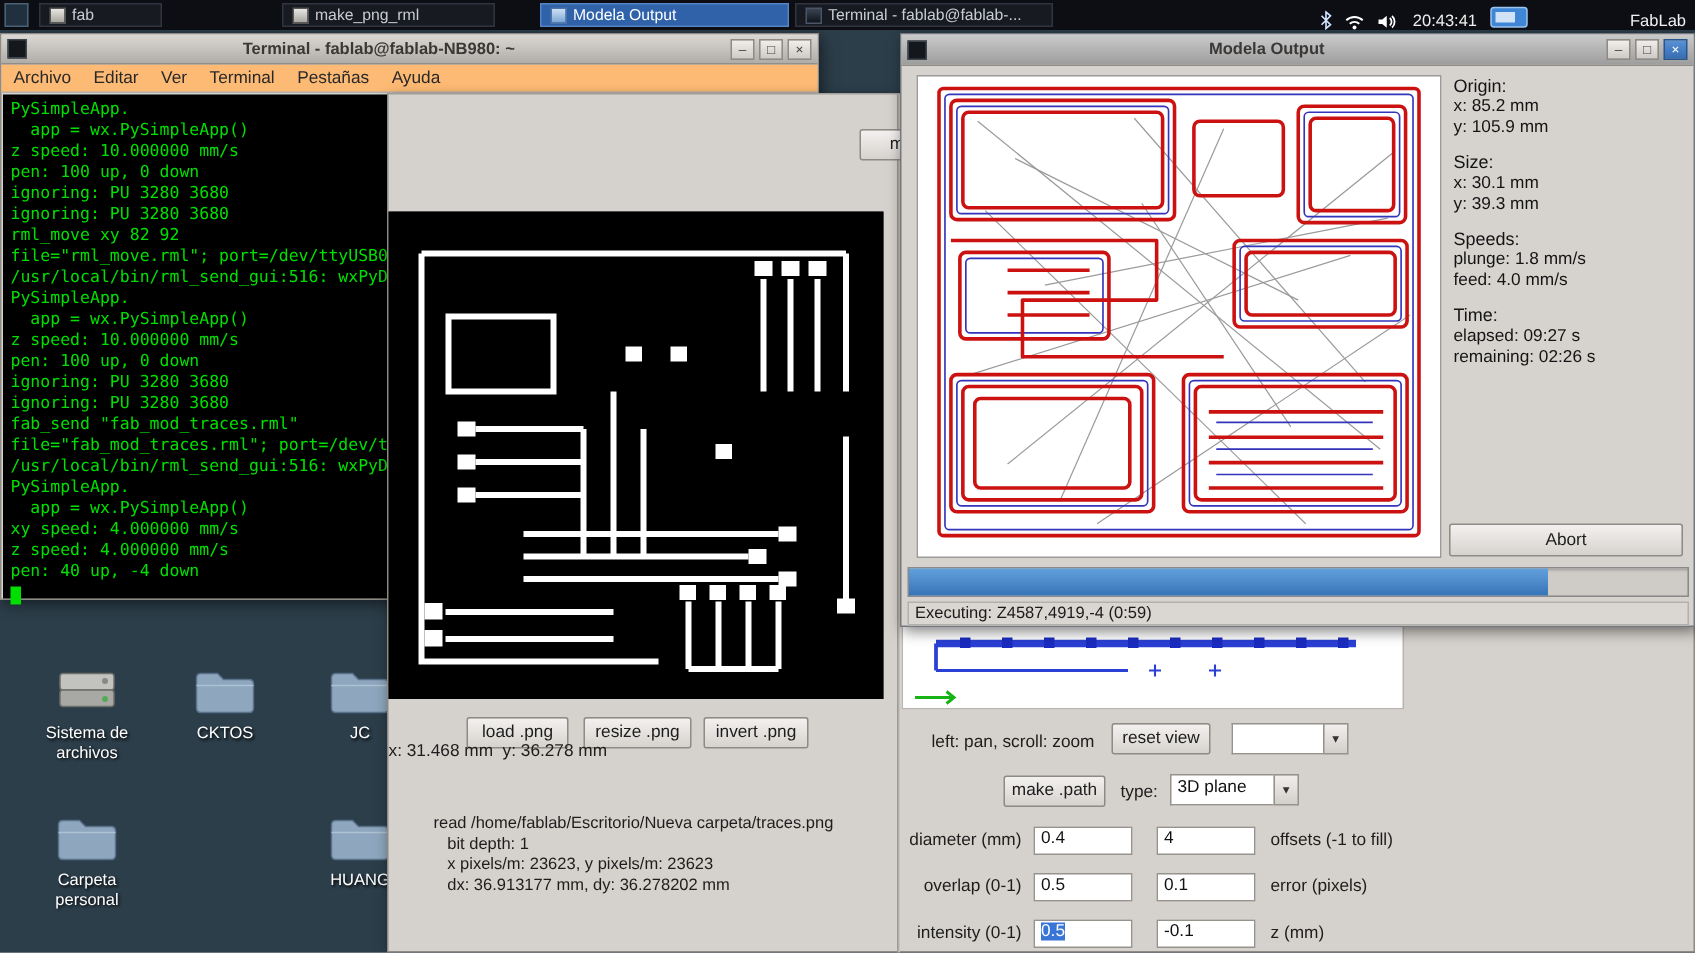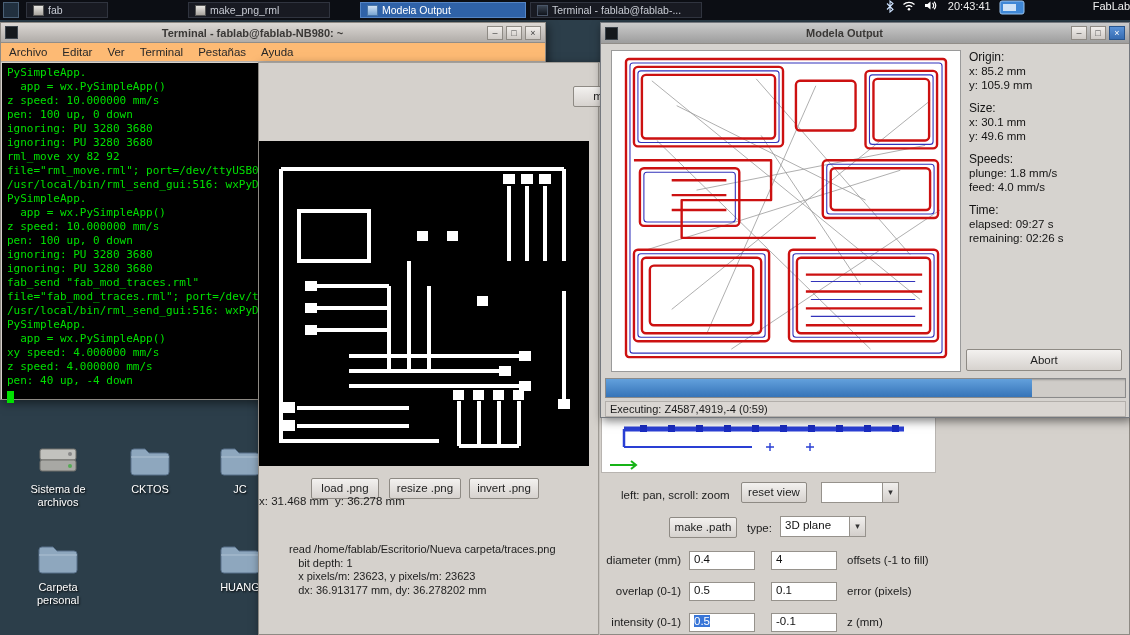--- a/index.html
+++ b/index.html
@@ -9,21 +9,21 @@
 
   
   #taskbar{position:absolute;left:0;top:0;width:1130px;height:20px;background:#0c0e14;z-index:40}
   .tbtn{position:absolute;top:2px;height:16px;display:flex;align-items:center;gap:4px;padding:0 6px;
         background:#181a22;border:1px solid #30343f;color:#c8ccd4;font-size:10.5px;white-space:nowrap;overflow:hidden;cursor:default}
   .tbtn.active{background:#2f62a8;border-color:#5585c5;color:#fff}
   .appic{width:11px;height:11px;flex:0 0 auto;border:1px solid #555;background:linear-gradient(#e8e6e2,#a8a49e)}
   .appic.dark{background:linear-gradient(#3a4452,#10141c);border-color:#4a5668}
   .appic.blue{background:linear-gradient(#cfe0f2,#7aa6d4);border-color:#4a76a8}
   .launcher{position:absolute;left:3px;top:2px;width:16px;height:16px;background:#21303f;border:1px solid #4a6076}
-  .tray{position:absolute;right:0;top:0;height:20px;display:flex;align-items:flex-start;color:#eee;font-size:11px}
+  .tray{position:absolute;right:0;top:0;height:20px;display:flex;align-items:flex-end;padding-right:6px;color:#eee;font-size:11px}
   .tray .tico{margin-left:8px;display:flex;align-items:center}
   .clock{margin-left:10px}
   .fablab{margin-left:68px;color:#f2f2f2}
   .monico{margin-left:34px}
 
   
   .win{position:absolute;background:#d5d1cc;border:1px solid #8e8a84;box-shadow:2px 3px 9px rgba(0,0,0,.5)}
   .tbar{position:relative;height:20px;background:linear-gradient(#dcd8d4,#b0aca8);border-bottom:1px solid #918d88;
         display:flex;align-items:center;padding:0 4px;gap:3px}
   .tbar .ttl{flex:1;text-align:center;font-size:11px;font-weight:bold;color:#3a3836;white-space:nowrap;overflow:hidden}
@@ -347,21 +347,21 @@
         </g>
       </svg>
     </div>
 
     <div class="mpanel">
       <div class="mhead">Origin:</div>
       <div class="mline">x: 85.2 mm</div>
       <div class="mline">y: 105.9 mm</div>
       <div class="mhead">Size:</div>
       <div class="mline">x: 30.1 mm</div>
-      <div class="mline">y: 49.6 mm</div>
+      <div class="mline">y: 39.3 mm</div>
       <div class="mhead">Speeds:</div>
       <div class="mline">plunge: 1.8 mm/s</div>
       <div class="mline">feed: 4.0 mm/s</div>
       <div class="mhead">Time:</div>
       <div class="mline">elapsed: 09:27 s</div>
       <div class="mline">remaining: 02:26 s</div>
     </div>
 
     <div class="pbtn" id="abortbtn">Abort</div>
 

